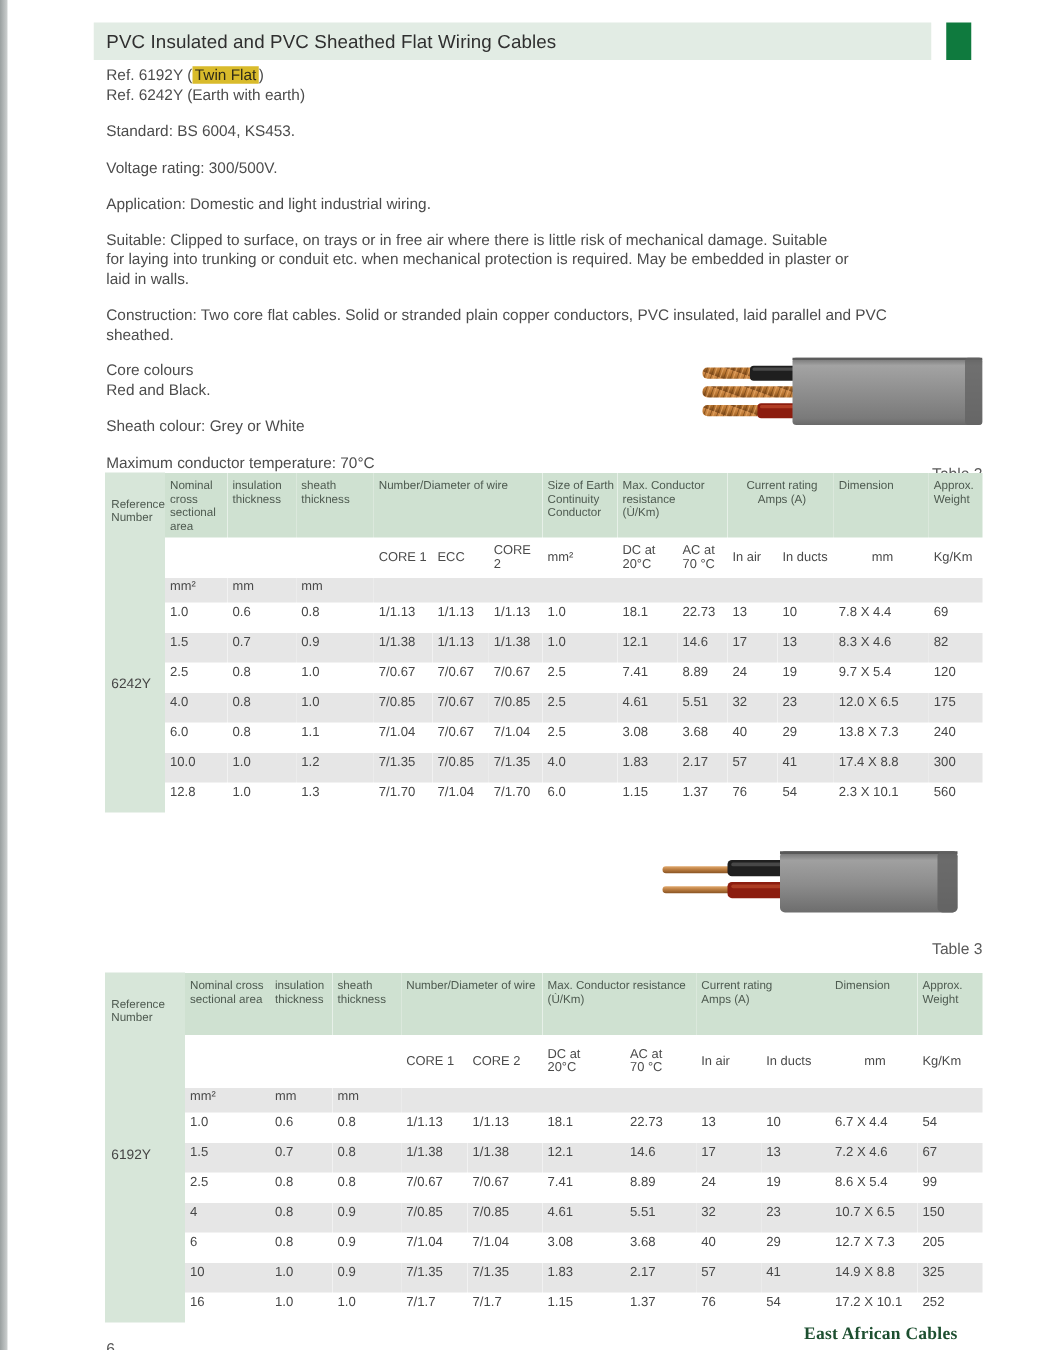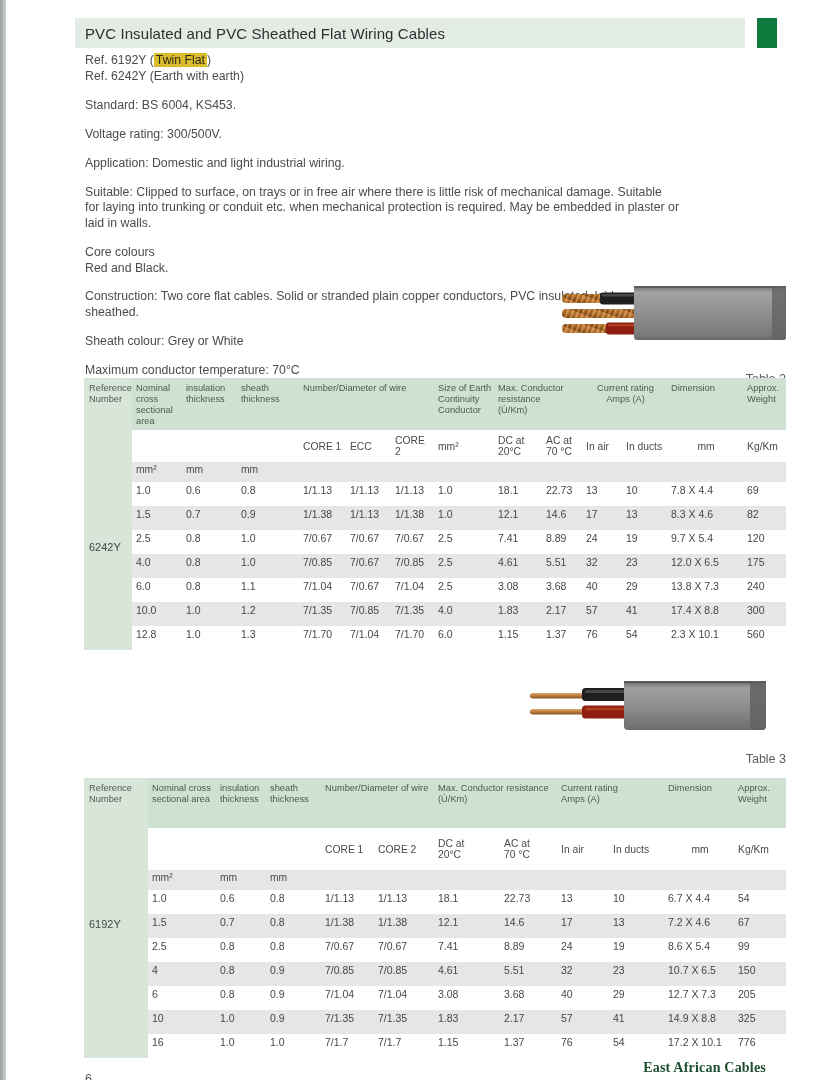--- a/index.html
+++ b/index.html
@@ -22,21 +22,21 @@
   .cable1{position:absolute;left:558px;top:286px;}
   .cable2{position:absolute;left:522px;top:676px;}
   
   .tcaption{position:absolute;left:84px;width:702px;text-align:right;font-size:12.5px;color:#5a5a5a;}
   .cap2{top:372px;} .cap3{top:752px;}
   
   .tablewrap{position:absolute;left:84px;width:702px;}
   .tw2{top:378px;} .tw3{top:778px;}
   .refstrip{position:absolute;left:0;top:0;bottom:0;background:#d7e6d9;}
   .tw2 .refstrip{width:48px;} .tw3 .refstrip{width:64px;}
-  .reflabel{display:block;padding:5px 3px 0 5px;font-size:9.3px;line-height:1.18;color:#4e5a50;}
+  .reflabel{display:block;padding:20px 3px 0 5px;font-size:9.3px;line-height:1.18;color:#4e5a50;}
   .refnum{position:absolute;left:5px;font-size:11px;color:#454545;text-align:right;}
   .tw2 .refnum{top:60%;} .tw3 .refnum{top:50%;}
   table{border-collapse:collapse;table-layout:fixed;}
   .tw2 table{margin-left:48px;width:654px;}
   .tw3 table{margin-left:64px;width:638px;}
   th,td{font-weight:normal;text-align:left;padding:2px 2px 2px 4px;white-space:pre-line;
     overflow:hidden;vertical-align:top;}
   tr.ghdr th{background:#cfe1d1;font-size:9.3px;line-height:1.18;color:#4e5a50;padding-top:5px;}
   .tw2 tr.ghdr th{height:45px;} .tw3 tr.ghdr th{height:43px;}
   tr.subhdr td{font-size:10.3px;color:#4a4a4a;vertical-align:middle;}
@@ -64,24 +64,24 @@
 
   <div class="intro">
     <p class="para" style="margin-bottom:14px"><span>Ref. 6192Y (</span><span class="hl">Twin Flat</span><span>)</span>
 <span>Ref. 6242Y (Earth with earth)</span></p>
     <p class="para">Standard: BS 6004, KS453.</p>
     <p class="para">Voltage rating: 300/500V.</p>
     <p class="para">Application: Domestic and light industrial wiring.</p>
     <p class="para">Suitable: Clipped to surface, on trays or in free air where there is little risk of mechanical damage. Suitable
 for laying into trunking or conduit etc. when mechanical protection is required. May be embedded in plaster or
 laid in walls.</p>
+    <p class="para">Construction: Two core flat cables. Solid or stranded plain copper conductors, PVC insulated, laid parallel and PVC
+sheathed.</p>
     <p class="para">Core colours
 Red and Black.</p>
-    <p class="para">Construction: Two core flat cables. Solid or stranded plain copper conductors, PVC insulated, laid parallel and PVC
-sheathed.</p>
     <p class="para">Sheath colour: Grey or White</p>
     <p class="para">Maximum conductor temperature: 70°C</p>
   </div>
 
   <svg class="cable1" width="228" height="54" viewBox="0 0 228 54">
     <defs>
       <linearGradient id="sheath1" x1="0" y1="0" x2="0" y2="1">
         <stop offset="0" stop-color="#6f6f6f"></stop>
           <stop offset="0.12" stop-color="#a3a3a3"></stop>
         <stop offset="0.5" stop-color="#8f8f8f"></stop>
@@ -450,21 +450,21 @@
             <td>16</td>
             <td>1.0</td>
             <td>1.0</td>
             <td>7/1.7</td>
             <td>7/1.7</td>
             <td>1.15</td>
             <td>1.37</td>
             <td>76</td>
             <td>54</td>
             <td>17.2 X 10.1</td>
-            <td>776</td>
+            <td>252</td>
           </tr>
         </tbody>
     </table>
   </div>
 
   <div class="pagenum">6</div>
   <div class="brand">East African Cables</div>
 </div>
 
 </body></html>

